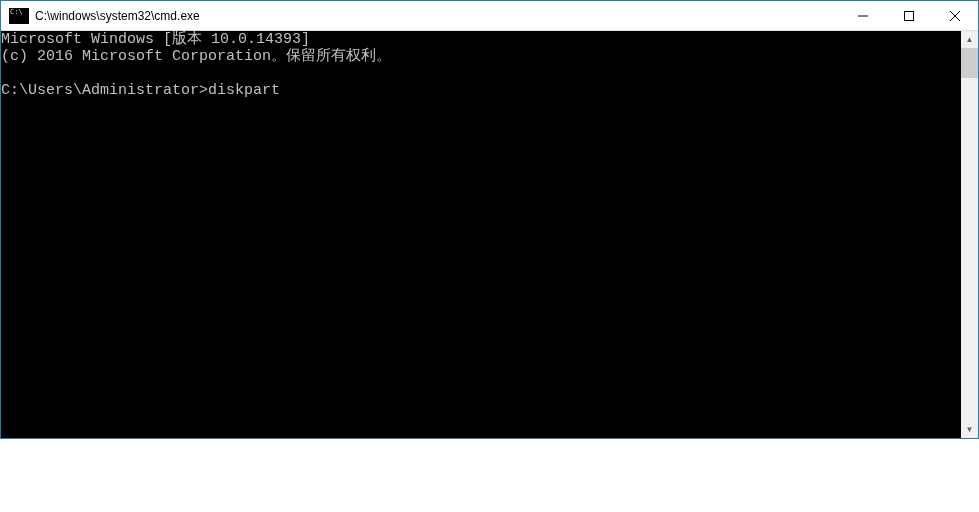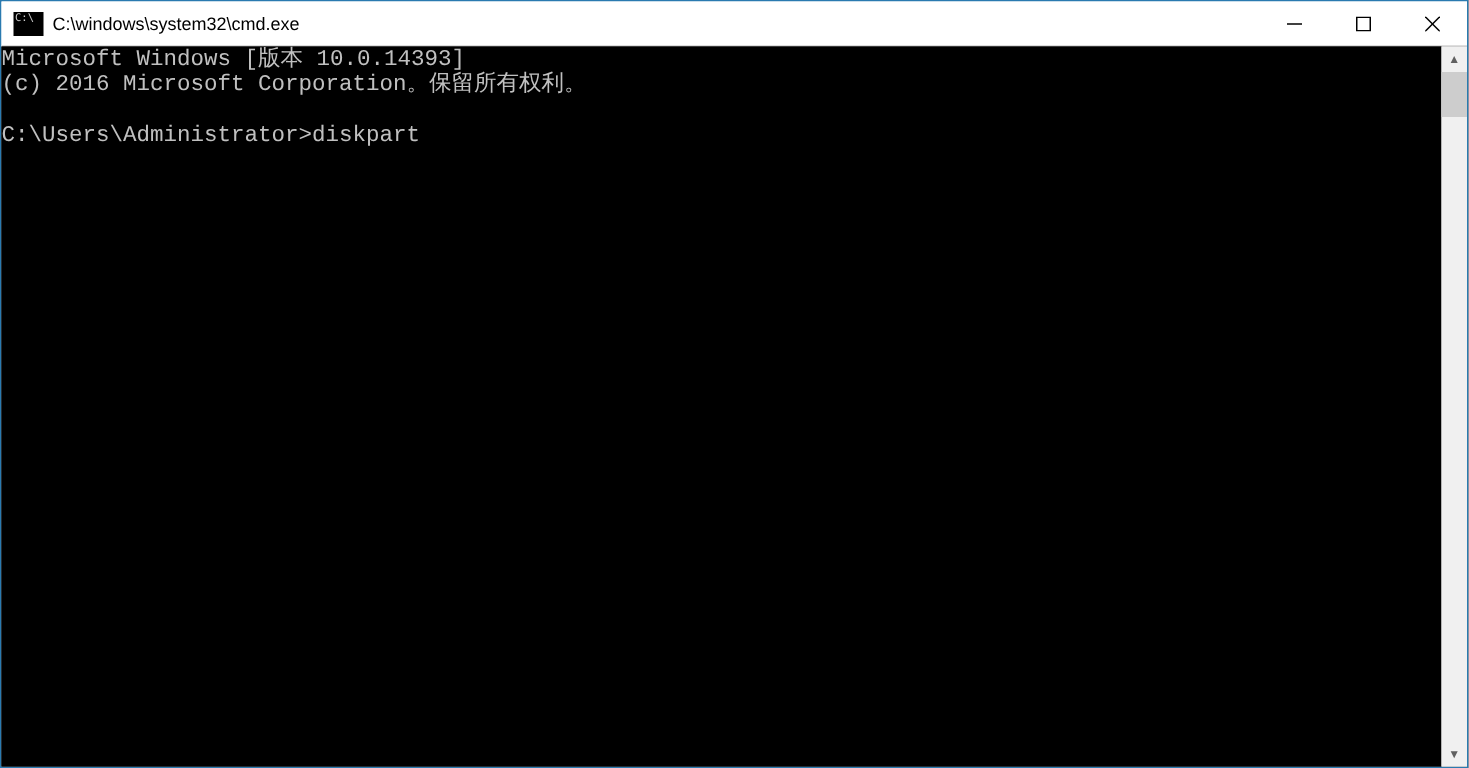--- a/index.html
+++ b/index.html
@@ -9,21 +9,21 @@
     }
     body {
       font-family: 'Segoe UI', Tahoma, sans-serif;
       background: #fff;
       width: 979px;
       height: 512px;
       overflow: hidden;
     }
     .window {
       width: 979px;
-      height: 512px;
+      height: 439px;
       border: 1px solid #2a7ab0;
       display: flex;
       flex-direction: column;
       background: #fff;
     }
     .titlebar {
       height: 30px;
       background: #ffffff;
       display: flex;
       align-items: center;
@@ -70,21 +70,21 @@
       font-size: 10px;
       cursor: pointer;
     }
     .titlebar-btn svg {
       width: 10px;
       height: 10px;
     }
     .content-area {
       flex: 1;
       display: flex;
-      background: #000000;
+      background: #15803d;
     }
     .terminal {
       flex: 1;
       background: #000;
       color: #c0c0c0;
       font-family: 'NSimSun', 'SimSun', Consolas, 'Courier New', monospace;
       font-size: 15px;
       line-height: 17px;
       padding: 0;
       white-space: pre;

